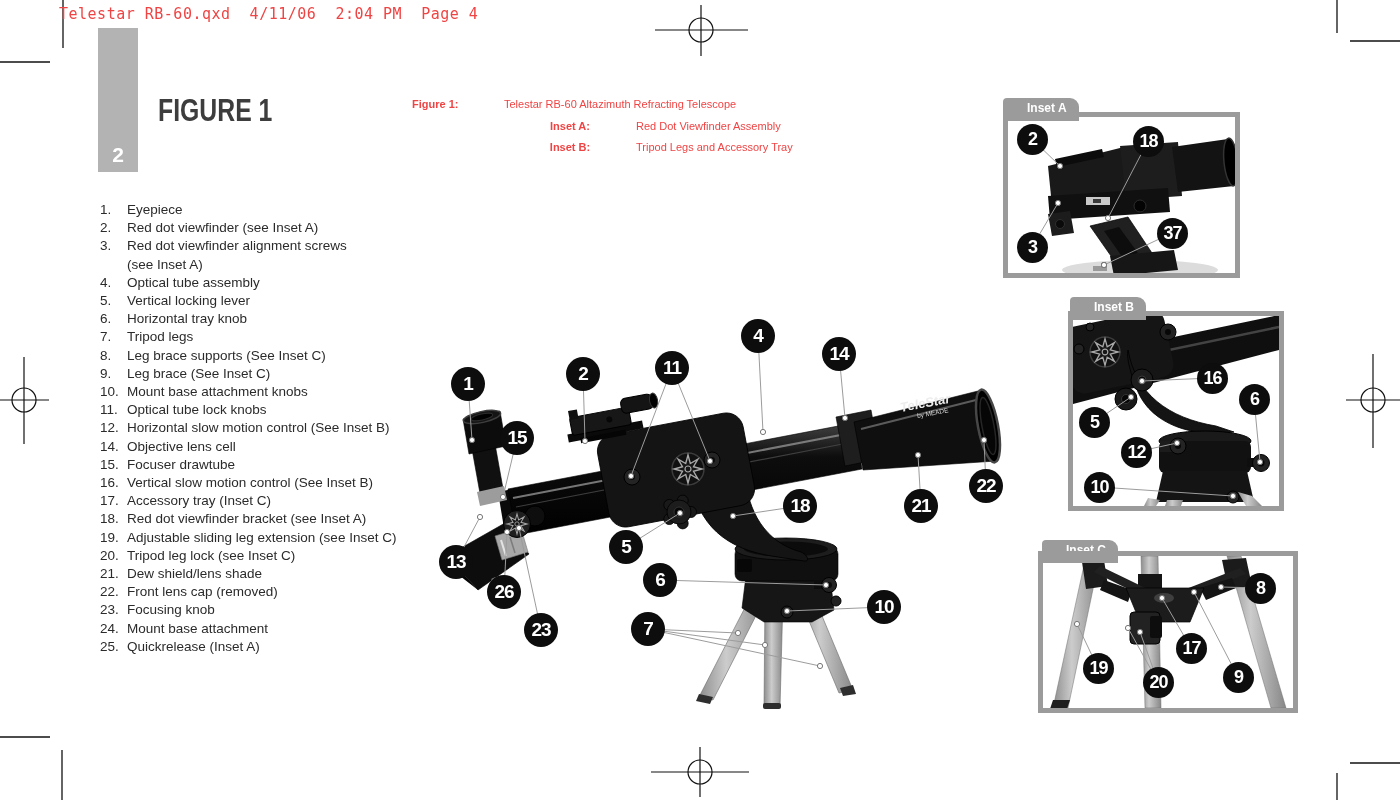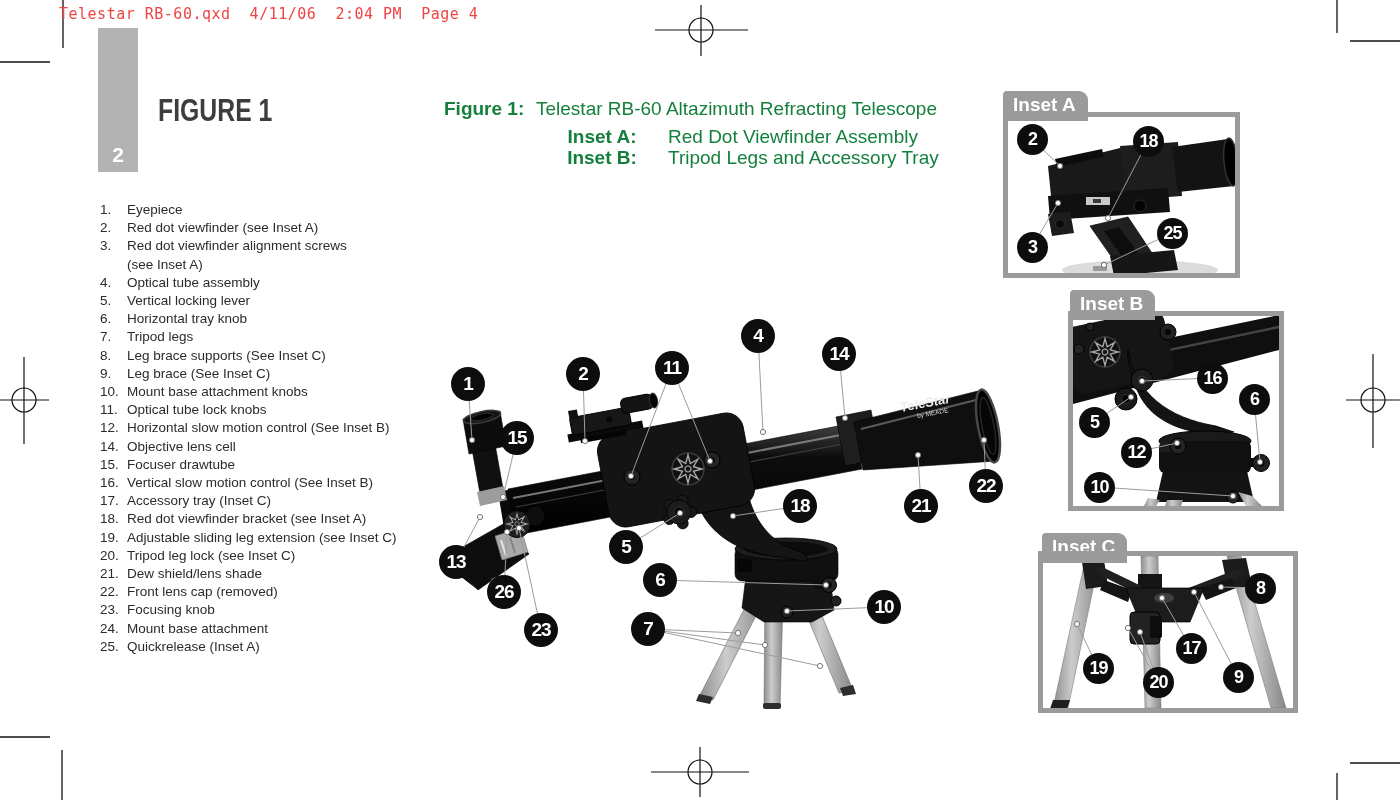--- a/index.html
+++ b/index.html
@@ -7,32 +7,32 @@
         font-family:"Liberation Sans",sans-serif;}
   .print-header{position:absolute;left:59px;top:5px;z-index:5;
         font-family:"DejaVu Sans Mono",monospace;font-size:15px;color:#ef4444;
         letter-spacing:.5px;white-space:pre;}
   .side-tab{position:absolute;left:98px;top:28px;width:40px;height:144px;background:#b3b3b3;
         z-index:5;display:flex;align-items:flex-end;justify-content:center;
         padding-bottom:7px;box-sizing:border-box;}
   .side-tab span{color:#ffffff;font-weight:bold;font-size:21px;line-height:1;}
   .fig-heading{position:absolute;left:158px;top:93px;z-index:5;font-size:31px;font-weight:bold;
         color:#3d3d3d;transform:scaleX(.8);transform-origin:left top;white-space:nowrap;}
-  .caption{position:absolute;left:444px;top:98px;z-index:5;font-size:19px;color:#15803d;}
+  .caption{position:absolute;left:412px;top:98px;z-index:5;font-size:11px;color:#ef4444;}
   .cap-row{display:flex;margin-bottom:6px;}
   .cap-fig{width:92px;font-weight:bold;flex:0 0 92px;}
   .cap-ins{display:flex;margin-left:92px;height:21px;line-height:21px;}
   .cap-lab{width:132px;font-weight:bold;flex:0 0 132px;text-align:center;}
   .parts{position:absolute;left:100px;top:201px;width:352px;z-index:5;
         font-size:13.5px;color:#2b2b2b;}
   .pl-row{display:flex;line-height:18.2px;}
   .pl-num{width:27px;flex:0 0 27px;}
   .art{position:absolute;left:0;top:0;z-index:1;}
   .inset-tab{position:absolute;z-index:2;background:#9b9b9b;color:#fff;font-weight:bold;
-        font-size:19px;line-height:1;padding:4px 12px 7px 10px;border-radius:4px 9px 0 0;}
+        font-size:12px;line-height:1;padding:4px 12px 7px 24px;border-radius:4px 9px 0 0;margin-top:7px;}
   .inset-box{position:absolute;z-index:3;border:5px solid #9b9b9b;box-sizing:border-box;}
   .co{position:absolute;z-index:4;width:34px;height:34px;border-radius:50%;background:#0d0d0d;
         color:#fff;font-weight:bold;font-size:19px;letter-spacing:-1px;
         display:flex;align-items:center;justify-content:center;}
   .co-s{width:31px;height:31px;font-size:18px;}
 </style>
 </head>
 <body>
 
 <div class="page">
@@ -472,21 +472,21 @@
   <div class="co" style="left:783px;top:489px">18</div>
   <div class="co" style="left:643px;top:563px">6</div>
   <div class="co" style="left:631px;top:612px">7</div>
   <div class="co" style="left:867px;top:590px">10</div>
   <div class="co" style="left:904px;top:489px">21</div>
   <div class="co" style="left:969px;top:469px">22</div>
 
   <div class="co co-s" style="left:1017px;top:124px">2</div>
   <div class="co co-s" style="left:1133px;top:126px">18</div>
   <div class="co co-s" style="left:1017px;top:232px">3</div>
-  <div class="co co-s" style="left:1157px;top:218px">25</div>
+  <div class="co co-s" style="left:1157px;top:218px">37</div>
 
   <div class="co co-s" style="left:1197px;top:363px">16</div>
   <div class="co co-s" style="left:1239px;top:384px">6</div>
   <div class="co co-s" style="left:1079px;top:407px">5</div>
   <div class="co co-s" style="left:1121px;top:437px">12</div>
   <div class="co co-s" style="left:1084px;top:472px">10</div>
 
   <div class="co co-s" style="left:1245px;top:573px">8</div>
   <div class="co co-s" style="left:1176px;top:633px">17</div>
   <div class="co co-s" style="left:1083px;top:653px">19</div>

